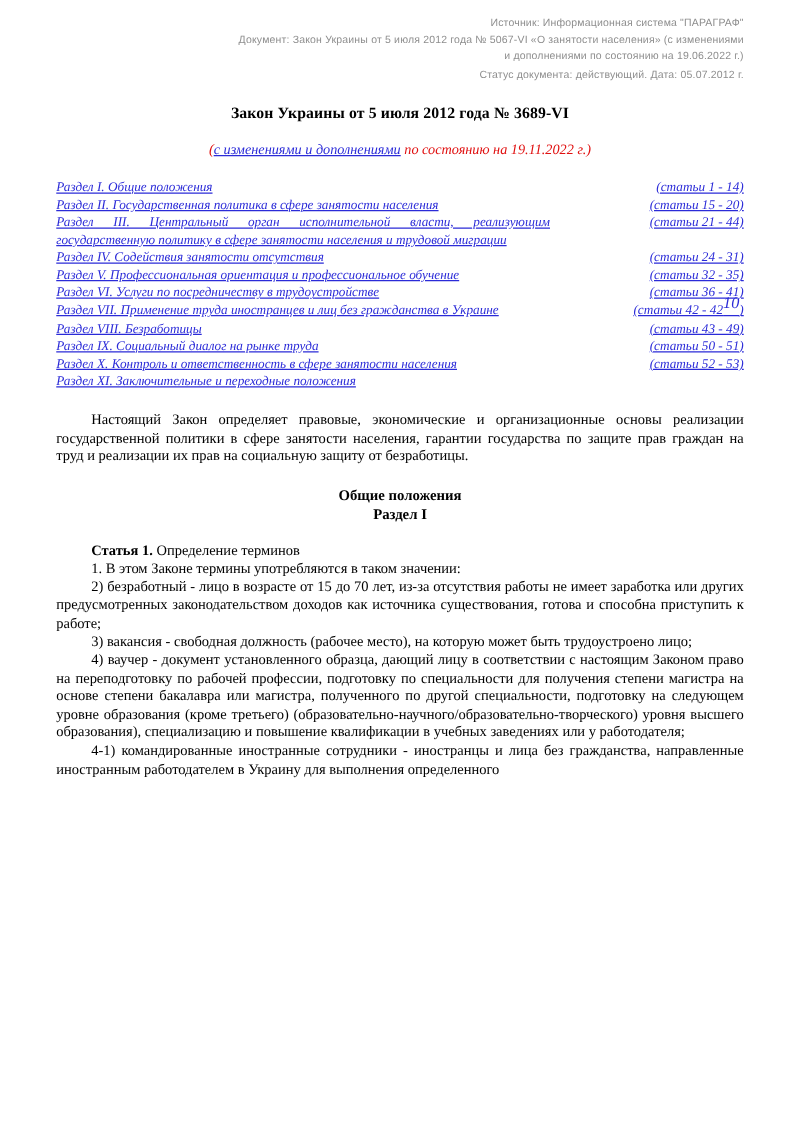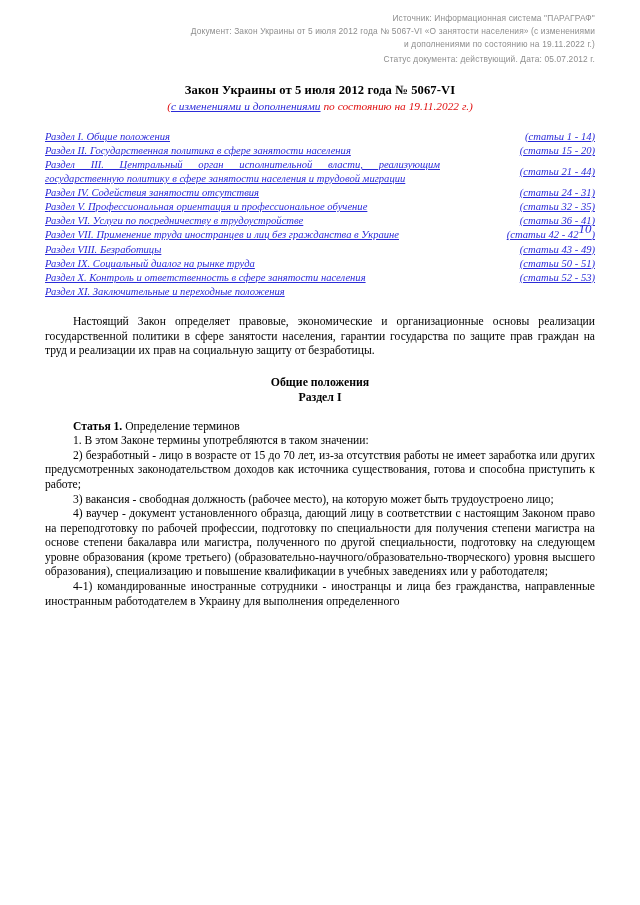--- a/index.html
+++ b/index.html
@@ -51,36 +51,36 @@
   .title-sub {
     font-weight: bold;
     font-size: 12.6px;
     line-height: 16.5px;
   }
   .title-amend {
     font-size: 11.4px;
     line-height: 16.5px;
     font-style: italic;
     color: #e01010;
-    margin-top: 0;
+    margin-top: 14px;
   }
   .title-amend .lnk {
     color: #2b2bd8;
     text-decoration: underline;
     text-decoration-color: #2b2bd8;
     font-style: italic;
   }
 
   
   .toc {
     margin-top: 15px;
   }
   .toc-row {
     display: flex;
-    align-items: center;
+    align-items: flex-start;
     justify-content: space-between;
     font-size: 10.6px;
     line-height: 14.1px;
     margin-bottom: 0px;
   }
   .toc-title {
     flex: 0 1 auto;
     width: 395px;
     font-style: italic;
     color: #2b2bd8;
@@ -139,26 +139,26 @@
   .tight { margin-top: 0; }
 </style>
 </head>
 <body>
 
 <div class="page">
 
   <div class="doc-header">
     <span class="hdr-line hdr-source">Источник: Информационная система "ПАРАГРАФ"</span>
     <span class="hdr-line">Документ: Закон Украины от 5 июля 2012 года № 5067-VI «О занятости населения» (с изменениями</span>
-    <span class="hdr-line">и дополнениями по состоянию на 19.11.2022 г.)</span>
+    <span class="hdr-line">и дополнениями по состоянию на 19.06.2022 г.)</span>
     <span class="hdr-line hdr-status">Статус документа: действующий. Дата: 05.07.2012 г.</span>
   </div>
 
   <div class="title-block">
-    <div class="title-main">Закон Украины от 5 июля 2012 года № 5067-VI</div>
+    <div class="title-main">Закон Украины от 5 июля 2012 года № 3689-VI</div>
     <div class="title-amend"><span>(</span><span class="lnk">с изменениями и дополнениями</span><span> по состоянию на 19.11.2022 г.)</span></div>
   </div>
 
   <nav class="toc">
 
     <div class="toc-row">
       <span class="toc-title">Раздел I. Общие положения</span>
       <span class="toc-art">(статьи 1 - 14)</span>
     </div>
 

